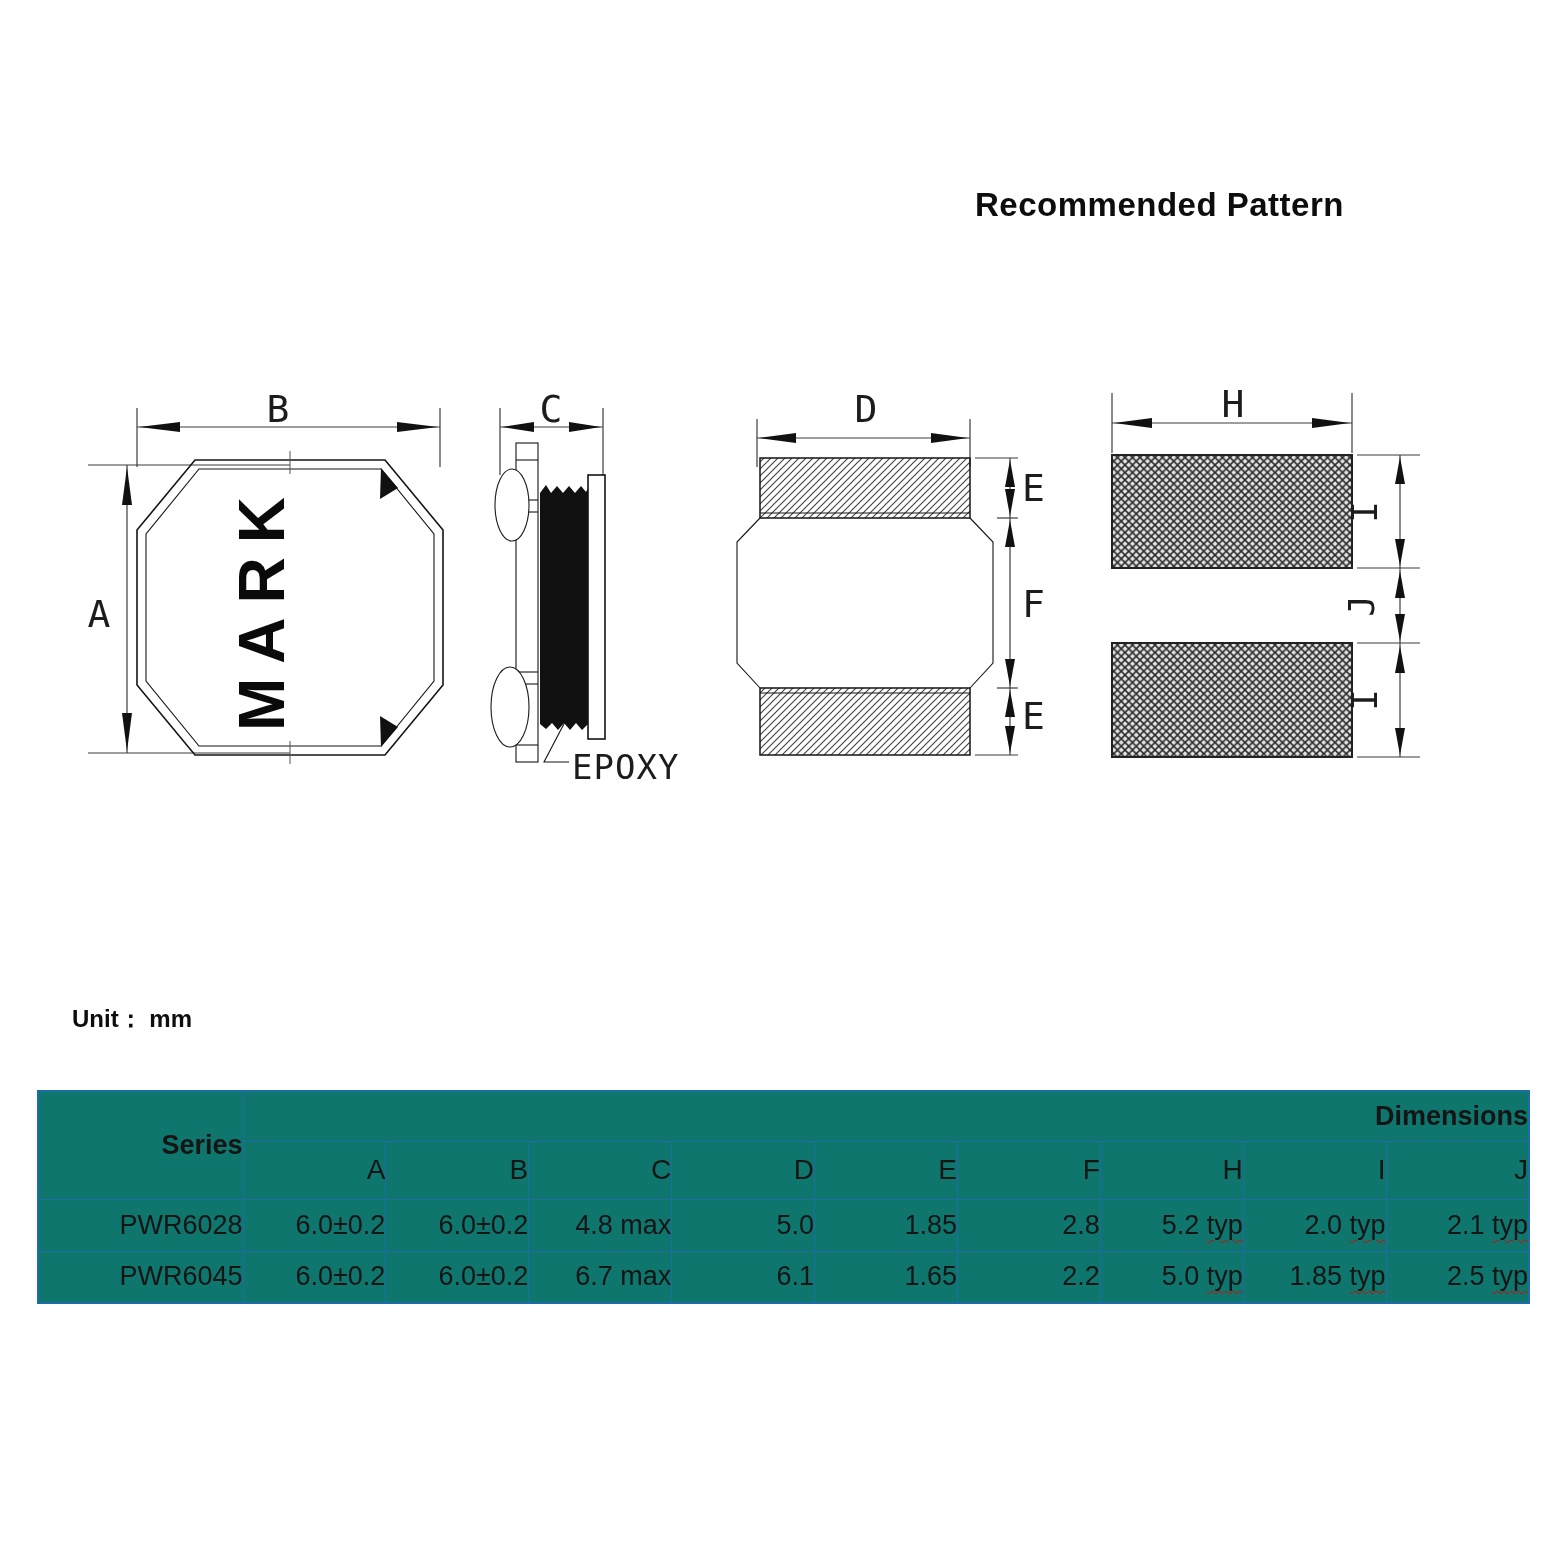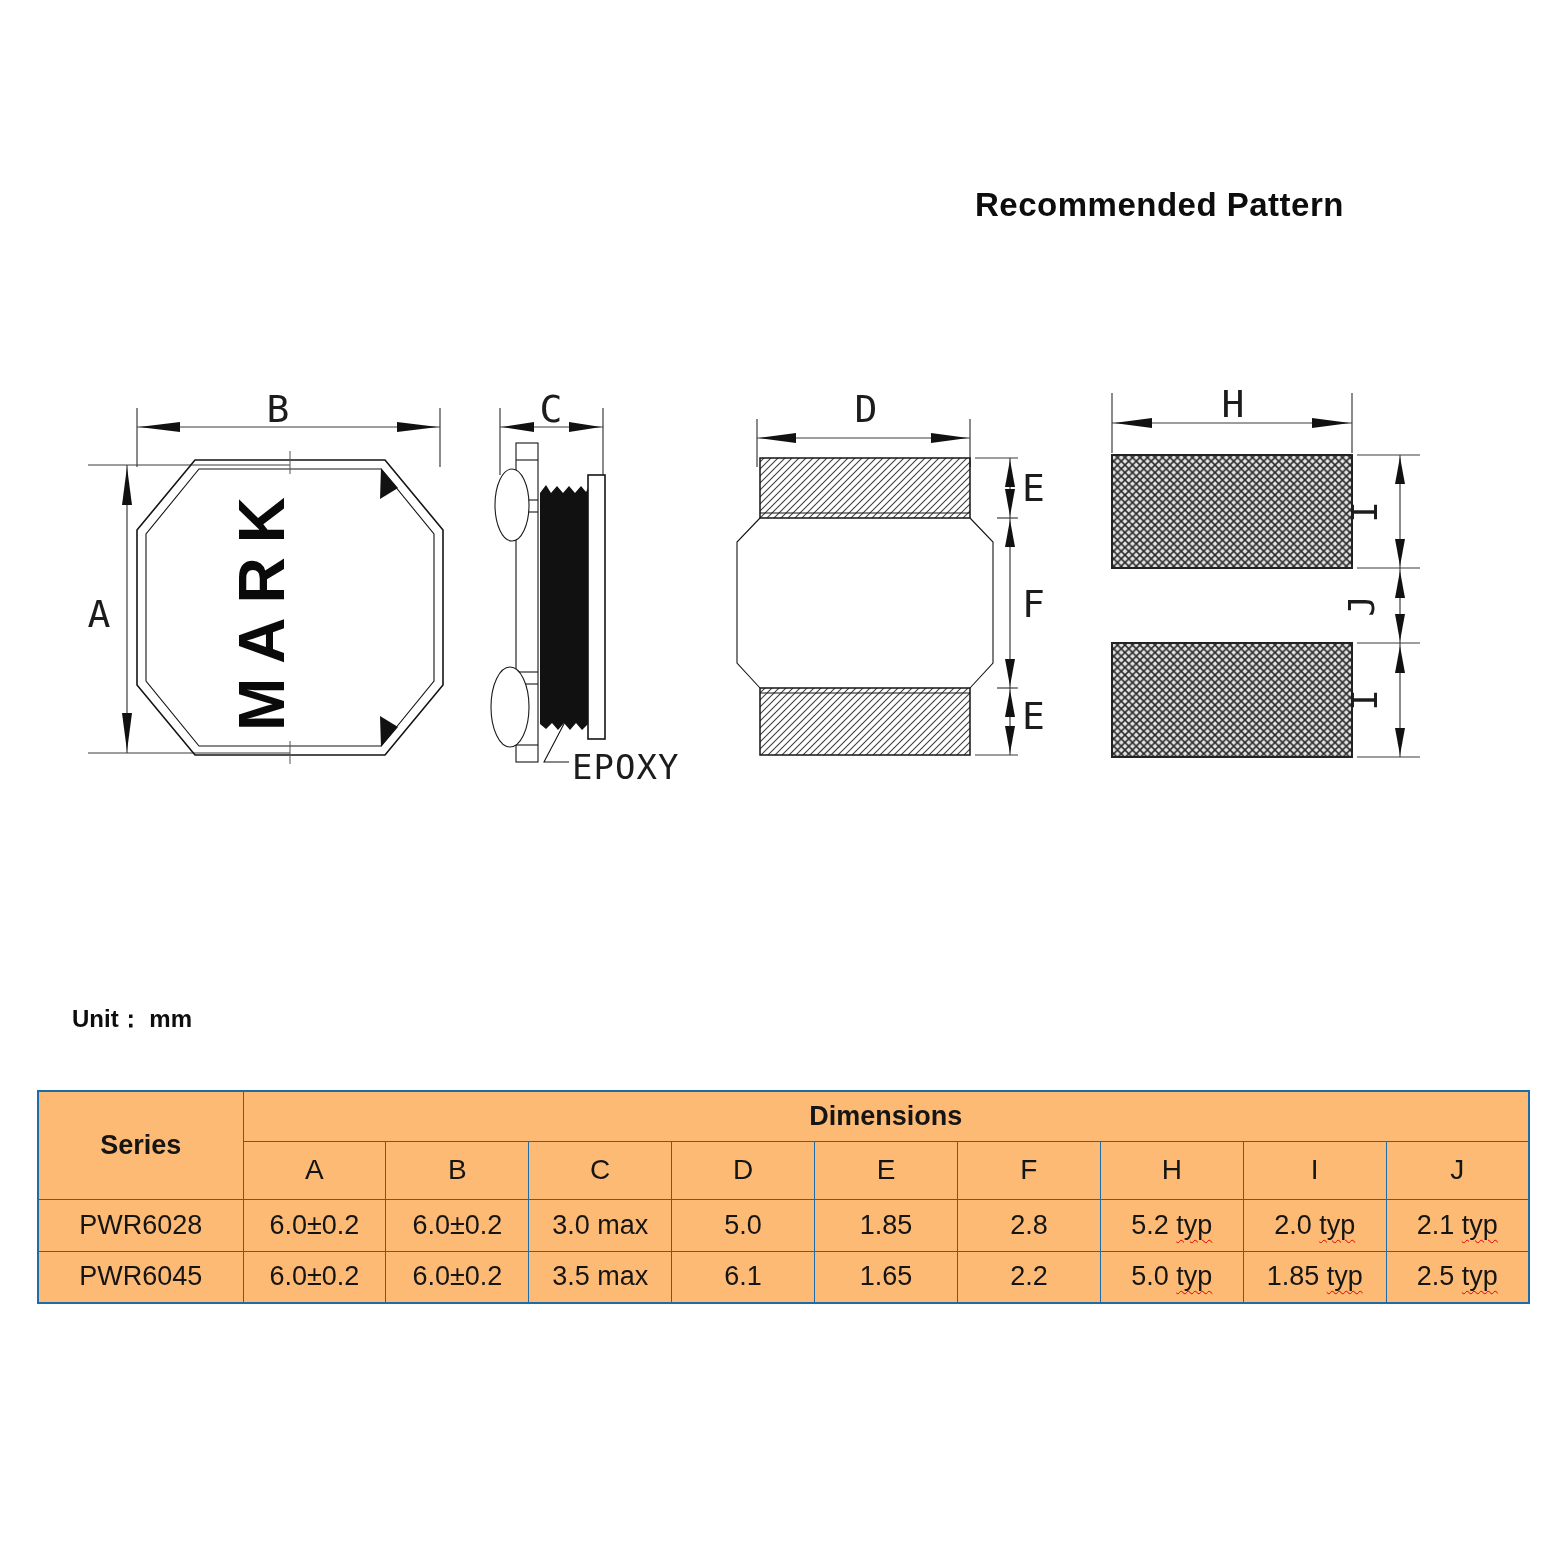--- a/index.html
+++ b/index.html
@@ -12,22 +12,22 @@
   #page{position:relative;width:1562px;height:1562px;background:#fff;overflow:hidden;
         font-family:"Liberation Sans", sans-serif;color:#111;}
   #title{position:absolute;left:975px;top:186px;font-size:33px;font-weight:bold;
          letter-spacing:0.5px;color:#0d0d0d;}
   #figures{position:absolute;left:0;top:375px;width:1562px;height:430px;}
   #unit{position:absolute;left:72px;top:1003px;font-size:24px;font-weight:bold;color:#0d0d0d;}
   #dims-table{position:absolute;left:37px;top:1090px;width:1491px;
         border-collapse:collapse;table-layout:fixed;
         font-family:"Liberation Sans", sans-serif;}
   #dims-table th,#dims-table td{
-        border:1.5px solid var(--tb);text-align:center;vertical-align:middle;
-        padding:0;background:#fdba74;color:#151515;}
+        border:1.5px solid var(--tb);text-align:right;vertical-align:middle;
+        padding:0;background:#0f766e;color:#151515;}
   #dims-table{border:2px solid var(--tb);}
   tr.row-dim{height:50px;}
   tr.row-sub{height:58px;}
   tbody tr{height:52px;}
   .head-bold{font-size:27px;font-weight:bold;}
   th.subhead{font-size:28px;font-weight:normal;}
   tbody td{font-size:27px;font-weight:normal;border-top:3px solid var(--tb);}
   tr.row-sub th{border-bottom:3px solid var(--tb);}
   .typ{text-decoration-line:underline;text-decoration-style:wavy;
        text-decoration-color:var(--spell);text-decoration-thickness:1px;
@@ -199,33 +199,33 @@
           <th class="subhead">H</th>
           <th class="subhead">I</th>
           <th class="subhead">J</th>
         </tr>
     </thead>
     <tbody id="table-body">
         <tr>
           <td>PWR6028</td>
           <td>6.0±0.2</td>
           <td>6.0±0.2</td>
-          <td>3.0 max</td>
+          <td>4.8 max</td>
           <td>5.0</td>
           <td>1.85</td>
           <td>2.8</td>
           <td>5.2 <span class="typ">typ</span></td>
           <td>2.0 <span class="typ">typ</span></td>
           <td>2.1 <span class="typ">typ</span></td>
         </tr>
         <tr>
           <td>PWR6045</td>
           <td>6.0±0.2</td>
           <td>6.0±0.2</td>
-          <td>3.5 max</td>
+          <td>6.7 max</td>
           <td>6.1</td>
           <td>1.65</td>
           <td>2.2</td>
           <td>5.0 <span class="typ">typ</span></td>
           <td>1.85 <span class="typ">typ</span></td>
           <td>2.5 <span class="typ">typ</span></td>
         </tr>
       </tbody>
   </table>
 

